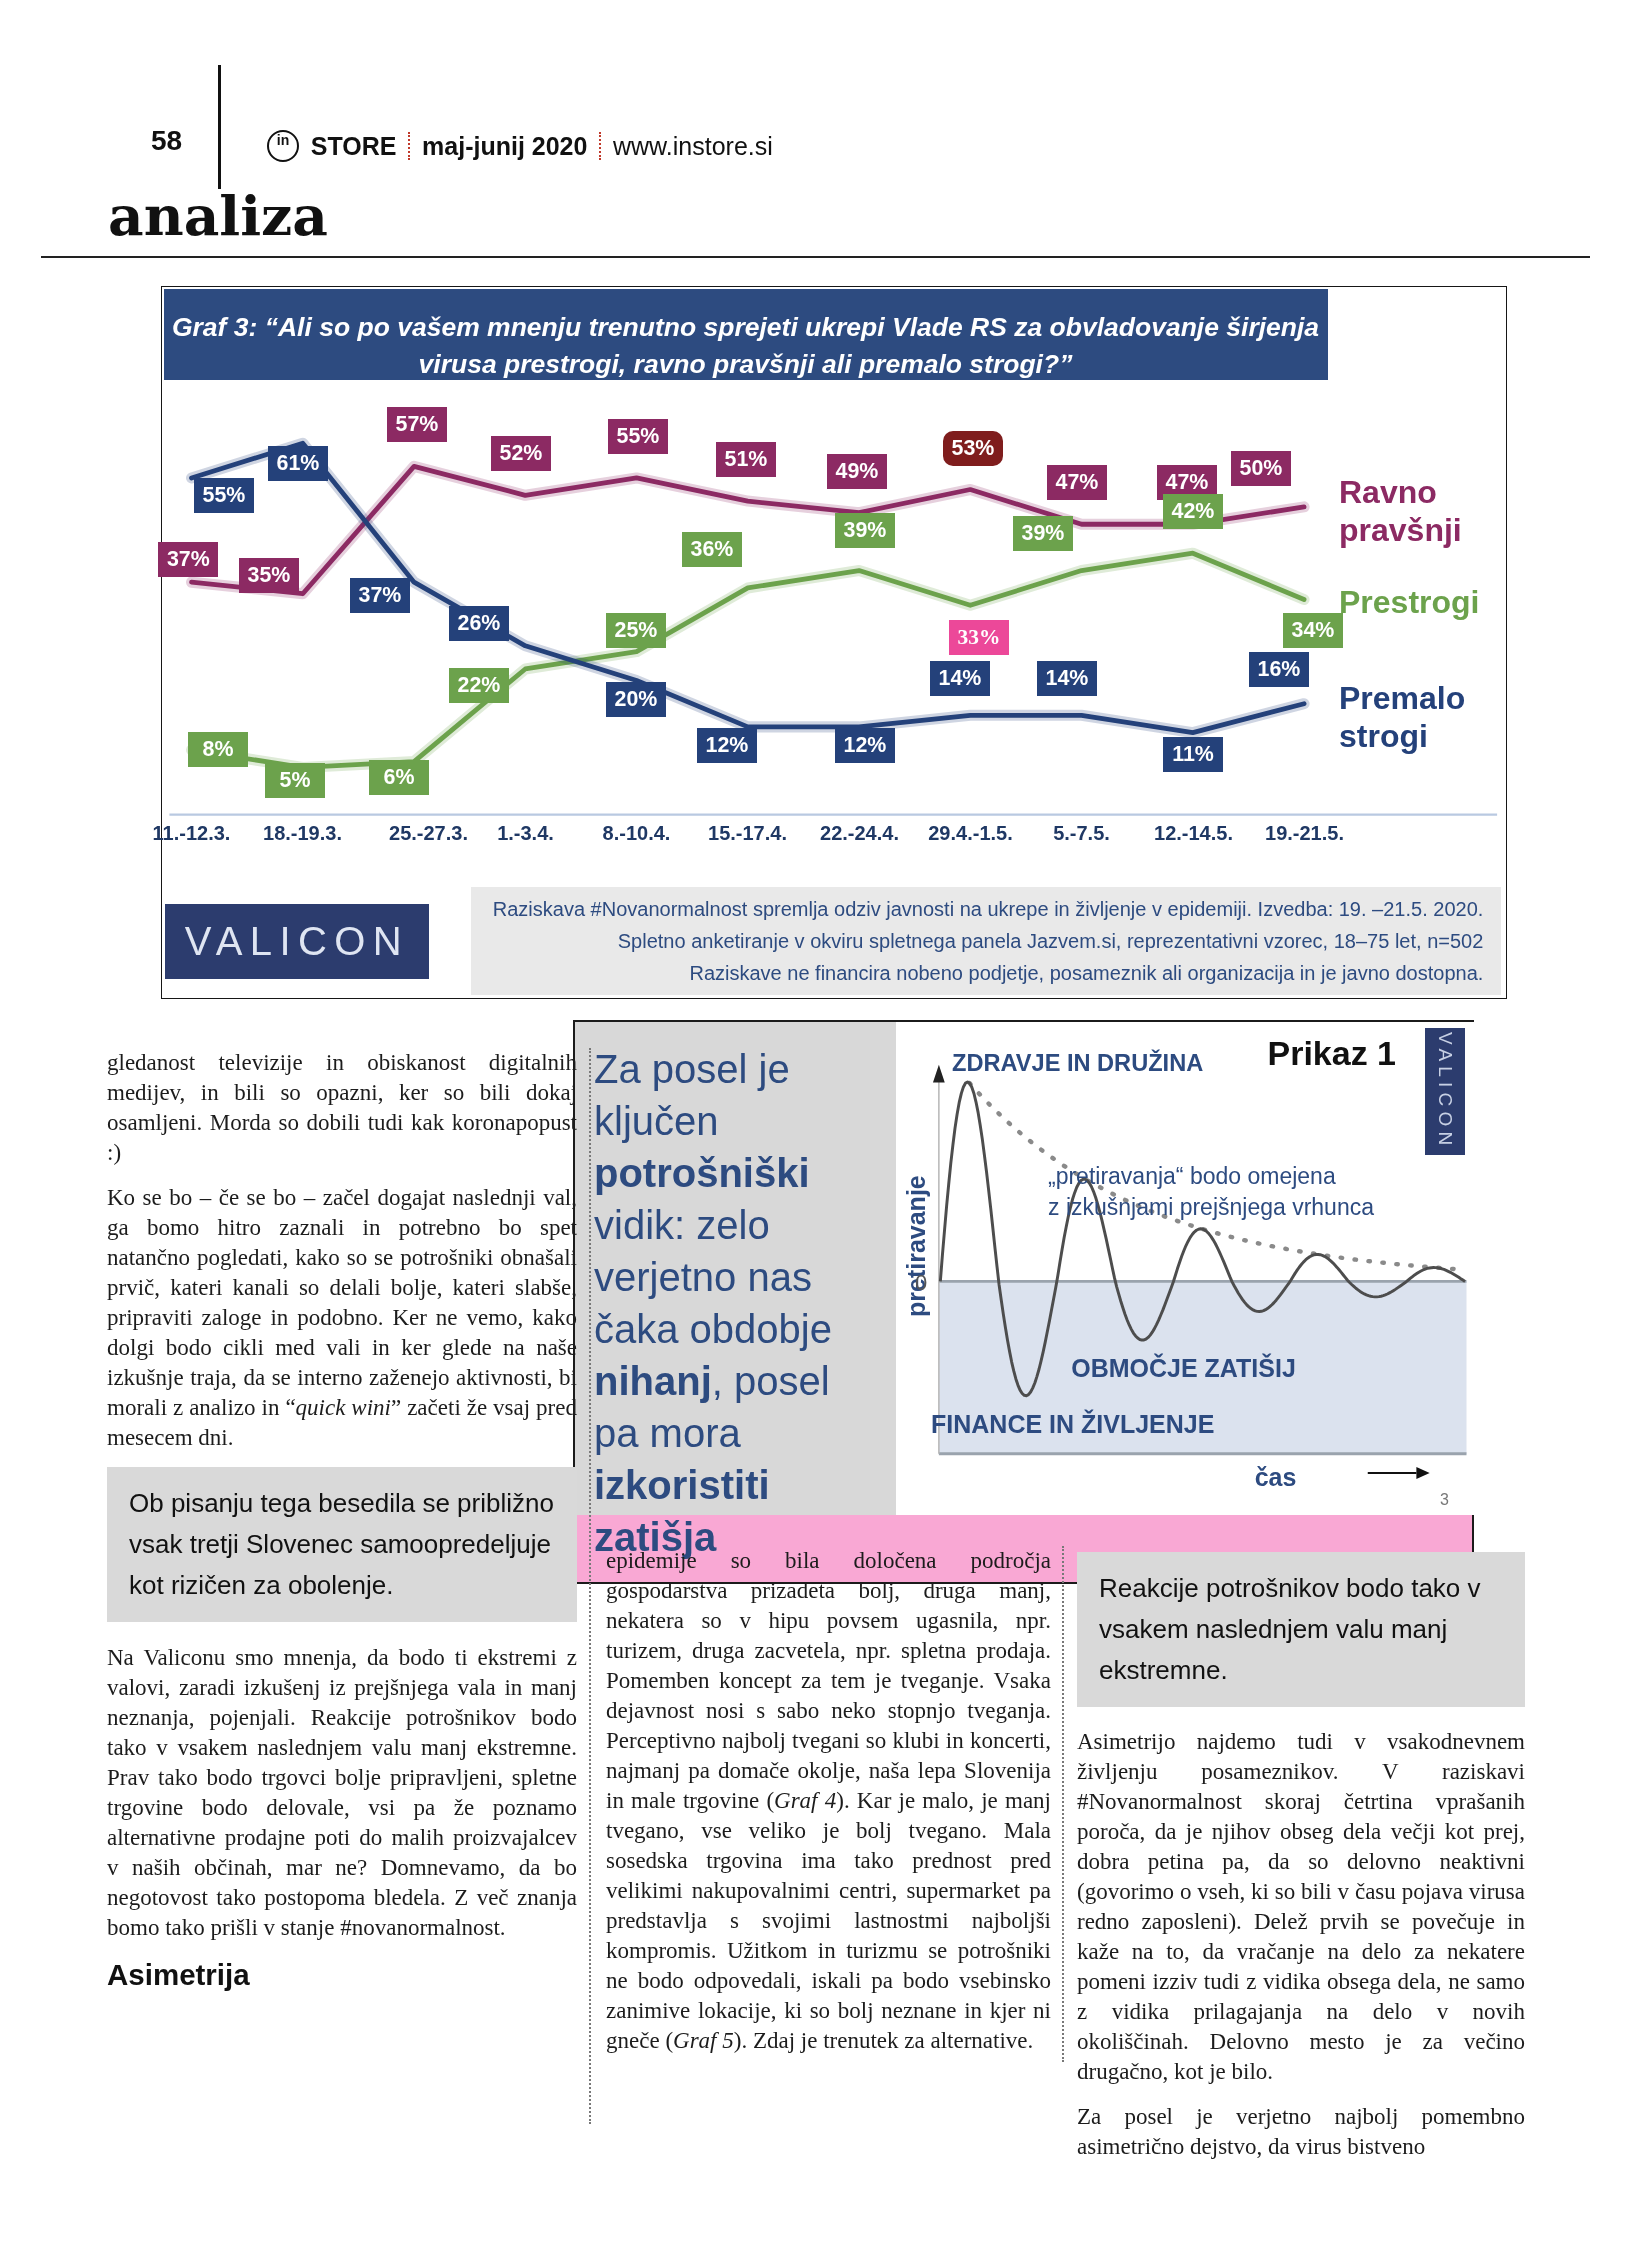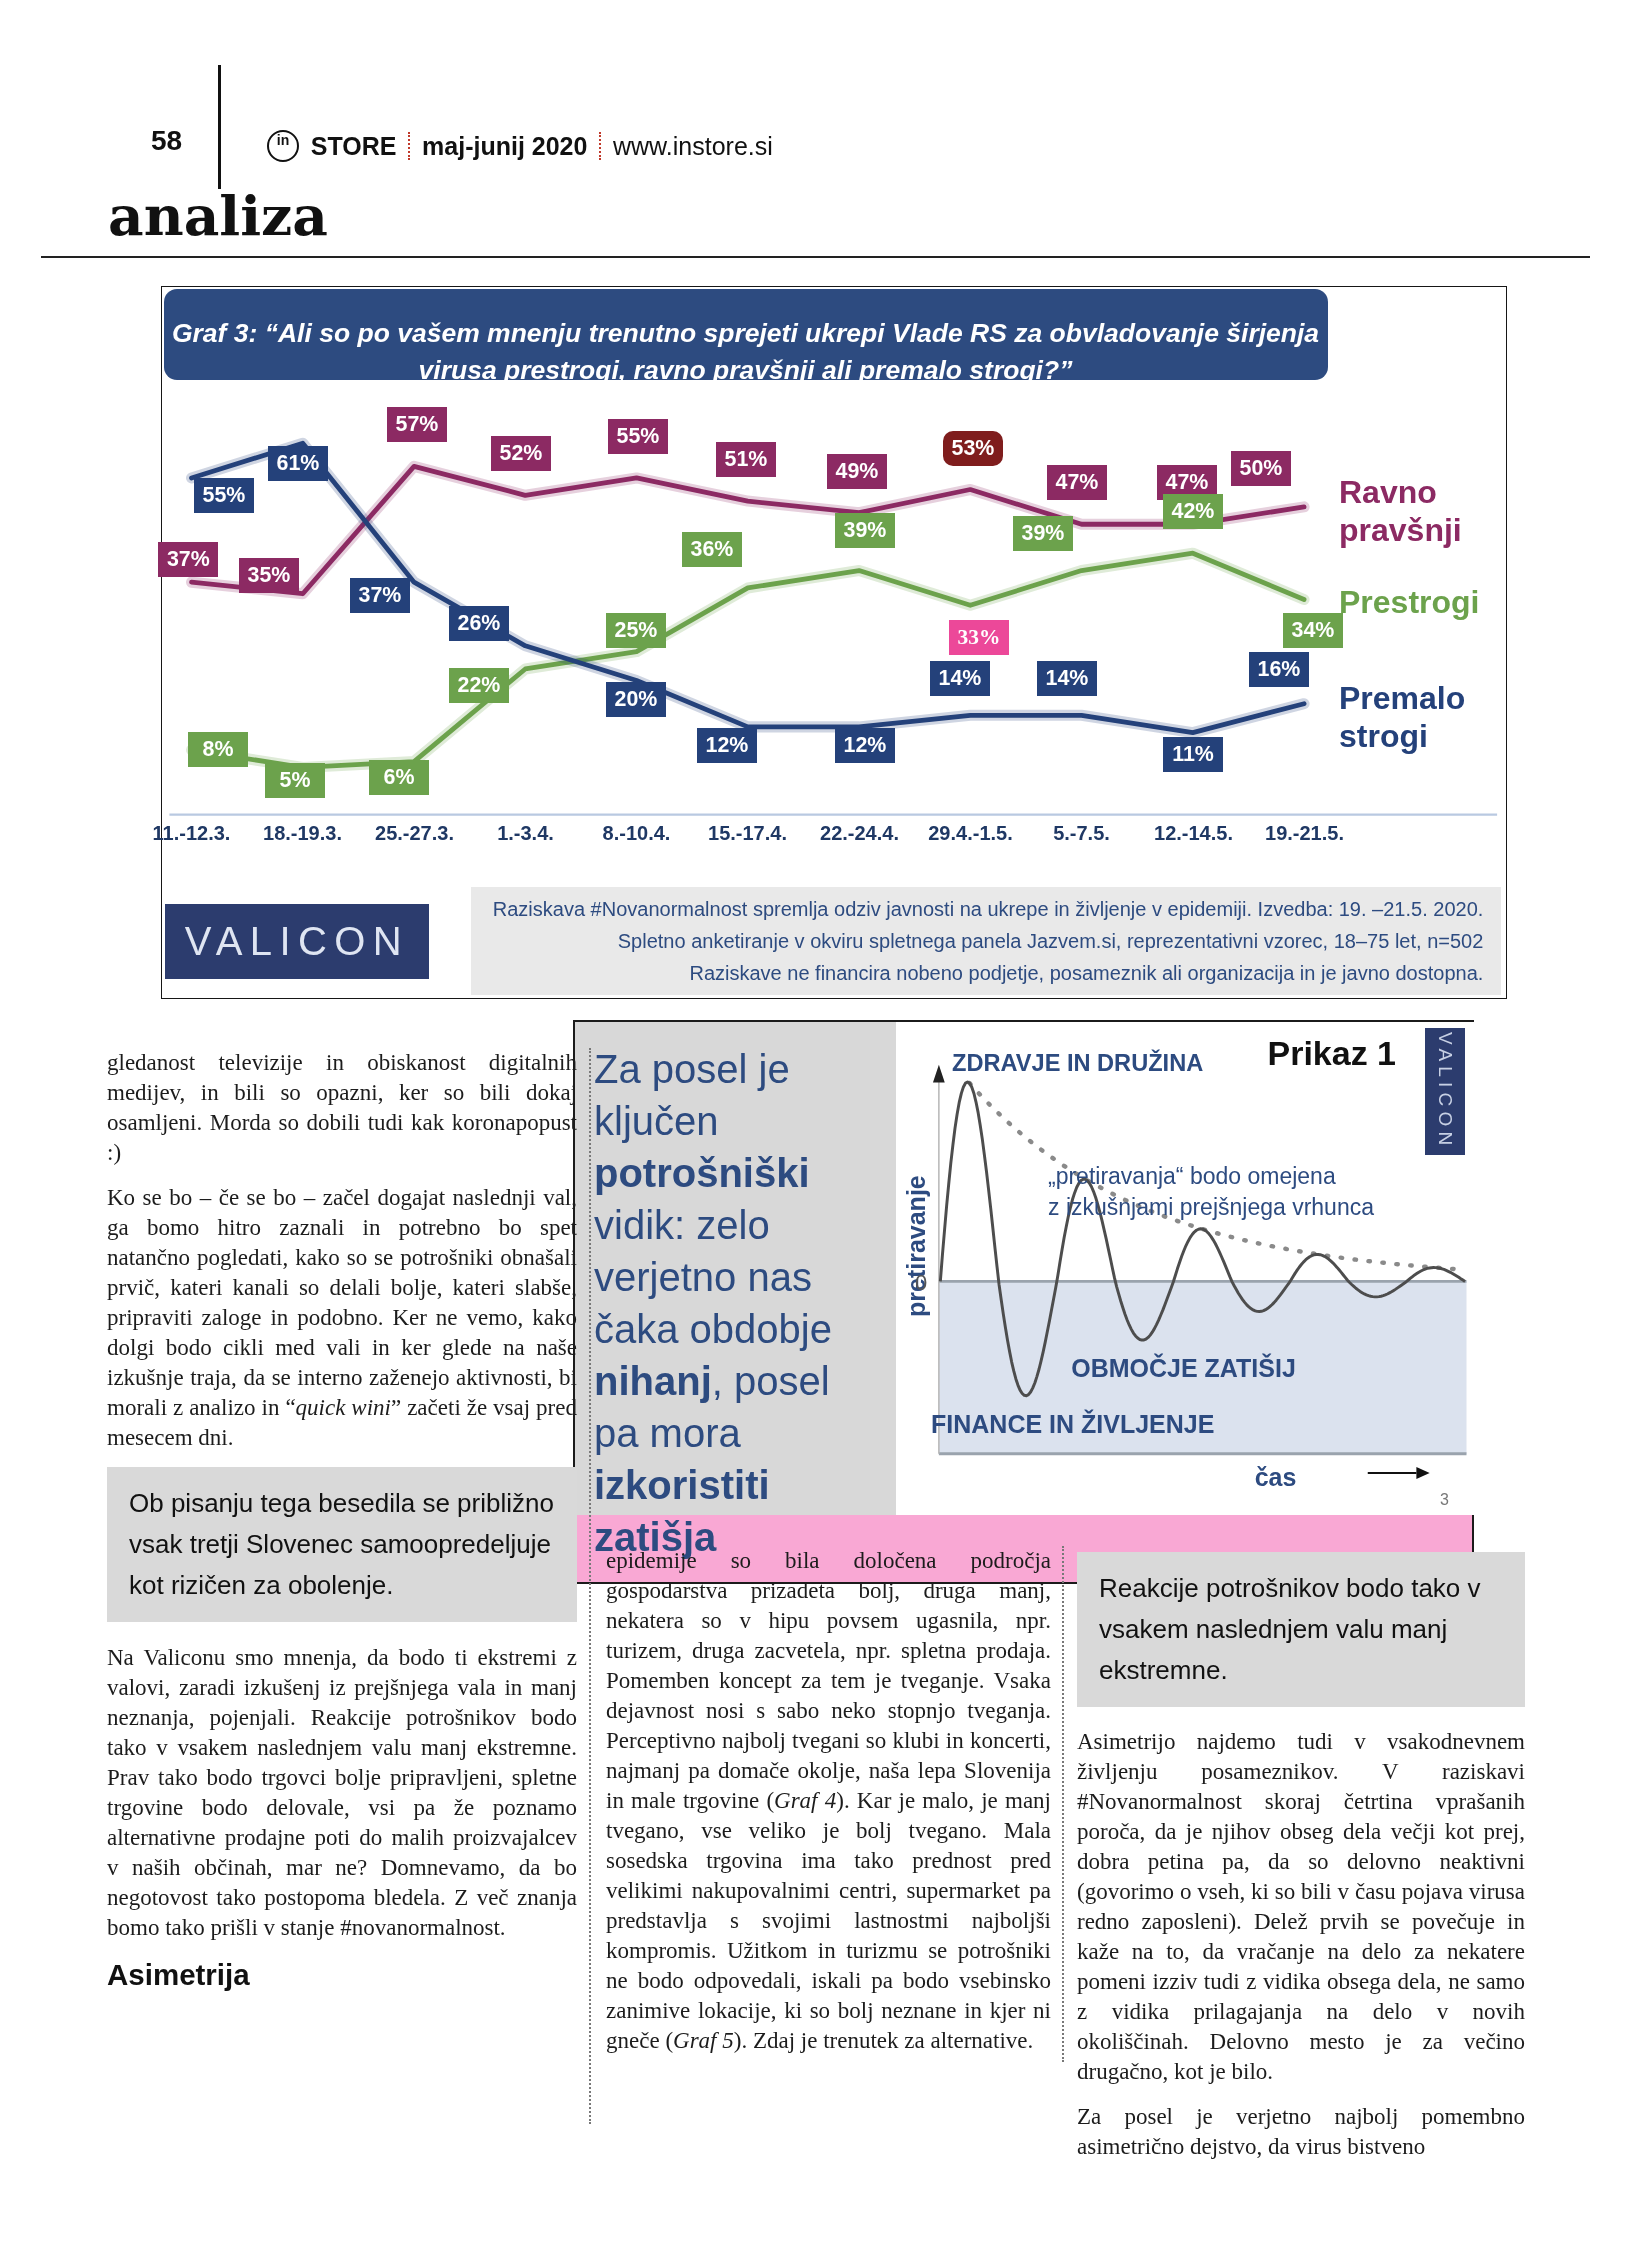--- a/index.html
+++ b/index.html
@@ -16,22 +16,22 @@
              display:inline-flex;align-items:flex-start;justify-content:center;
              font:700 14px "Liberation Sans",sans-serif;}
   .dotsep{width:0;height:28px;border-left:2.9px dotted #c0392b;display:inline-block;}
   .site{font-weight:400;}
   .section-title{left:108px;top:183px;font:700 55px "DejaVu Serif",serif;color:#111;}
   .rule{left:41px;top:256px;width:1549px;height:2.2px;background:#222;}
 
   
   #graf3{left:161px;top:286px;width:1344px;height:711px;border:1.5px solid #161616;background:#fff;}
   .chart-title{position:absolute;left:1.5px;top:1.5px;width:1164px;height:91px;background:#2d4b80;
-               color:#fff;text-align:center;box-sizing:border-box;padding-top:26px;
-               font:700 italic 26.5px/37px "Liberation Sans",sans-serif;border-radius:13px;}
+               color:#fff;text-align:center;box-sizing:border-box;padding-top:20px;
+               font:700 italic 26.5px/37px "Liberation Sans",sans-serif;}
   .chart-title .tp{margin-right:7.4px;}
   .chart-svg{position:absolute;left:0;top:0;width:1344px;height:711px;}
   .dlabel{position:absolute;width:60px;height:35px;color:#fff;text-align:center;
           font:700 21.4px/35px "Liberation Sans",sans-serif;}
   .cat{position:absolute;top:535px;width:111px;text-align:center;
        font:700 20px "Liberation Sans",sans-serif;color:#1f3864;}
   .legend-item{position:absolute;left:1177px;width:164px;
        font:700 32px/38px "Liberation Sans",sans-serif;}
   .valicon-box{position:absolute;left:2.9px;top:617px;width:264px;height:75px;background:#2c3c6e;
        display:flex;align-items:center;justify-content:center;}
@@ -147,21 +147,21 @@
       <div class="dlabel" style="background: rgb(36, 65, 122); left: 287px; top: 319px;">26%</div>
       <div class="dlabel" style="background: rgb(36, 65, 122); left: 444px; top: 395px;">20%</div>
       <div class="dlabel" style="background: rgb(36, 65, 122); left: 535px; top: 441px;">12%</div>
       <div class="dlabel" style="background: rgb(36, 65, 122); left: 673px; top: 441px;">12%</div>
       <div class="dlabel" style="background: rgb(36, 65, 122); left: 768px; top: 374px;">14%</div>
       <div class="dlabel" style="background: rgb(36, 65, 122); left: 875px; top: 374px;">14%</div>
       <div class="dlabel" style="background: rgb(36, 65, 122); left: 1001px; top: 450px;">11%</div>
       <div class="dlabel" style="background: rgb(36, 65, 122); left: 1087px; top: 365px;">16%</div>
       <div class="cat" style="left: -26px;">11.-12.3.</div>
       <div class="cat" style="left: 85px;">18.-19.3.</div>
-      <div class="cat" style="left: 197px;">25.-27.3.</div>
+      <div class="cat" style="left: 211px;">25.-27.3.</div>
       <div class="cat" style="left: 308px;">1.-3.4.</div>
       <div class="cat" style="left: 419px;">8.-10.4.</div>
       <div class="cat" style="left: 530px;">15.-17.4.</div>
       <div class="cat" style="left: 642px;">22.-24.4.</div>
       <div class="cat" style="left: 753px;">29.4.-1.5.</div>
       <div class="cat" style="left: 864px;">5.-7.5.</div>
       <div class="cat" style="left: 976px;">12.-14.5.</div>
       <div class="cat" style="left: 1087px;">19.-21.5.</div>
       <div class="legend-item" style="top: 186px; color: rgb(140, 42, 99);">Ravno pravšnji</div>
       <div class="legend-item" style="top: 296px; color: rgb(108, 162, 76);">Prestrogi</div>

